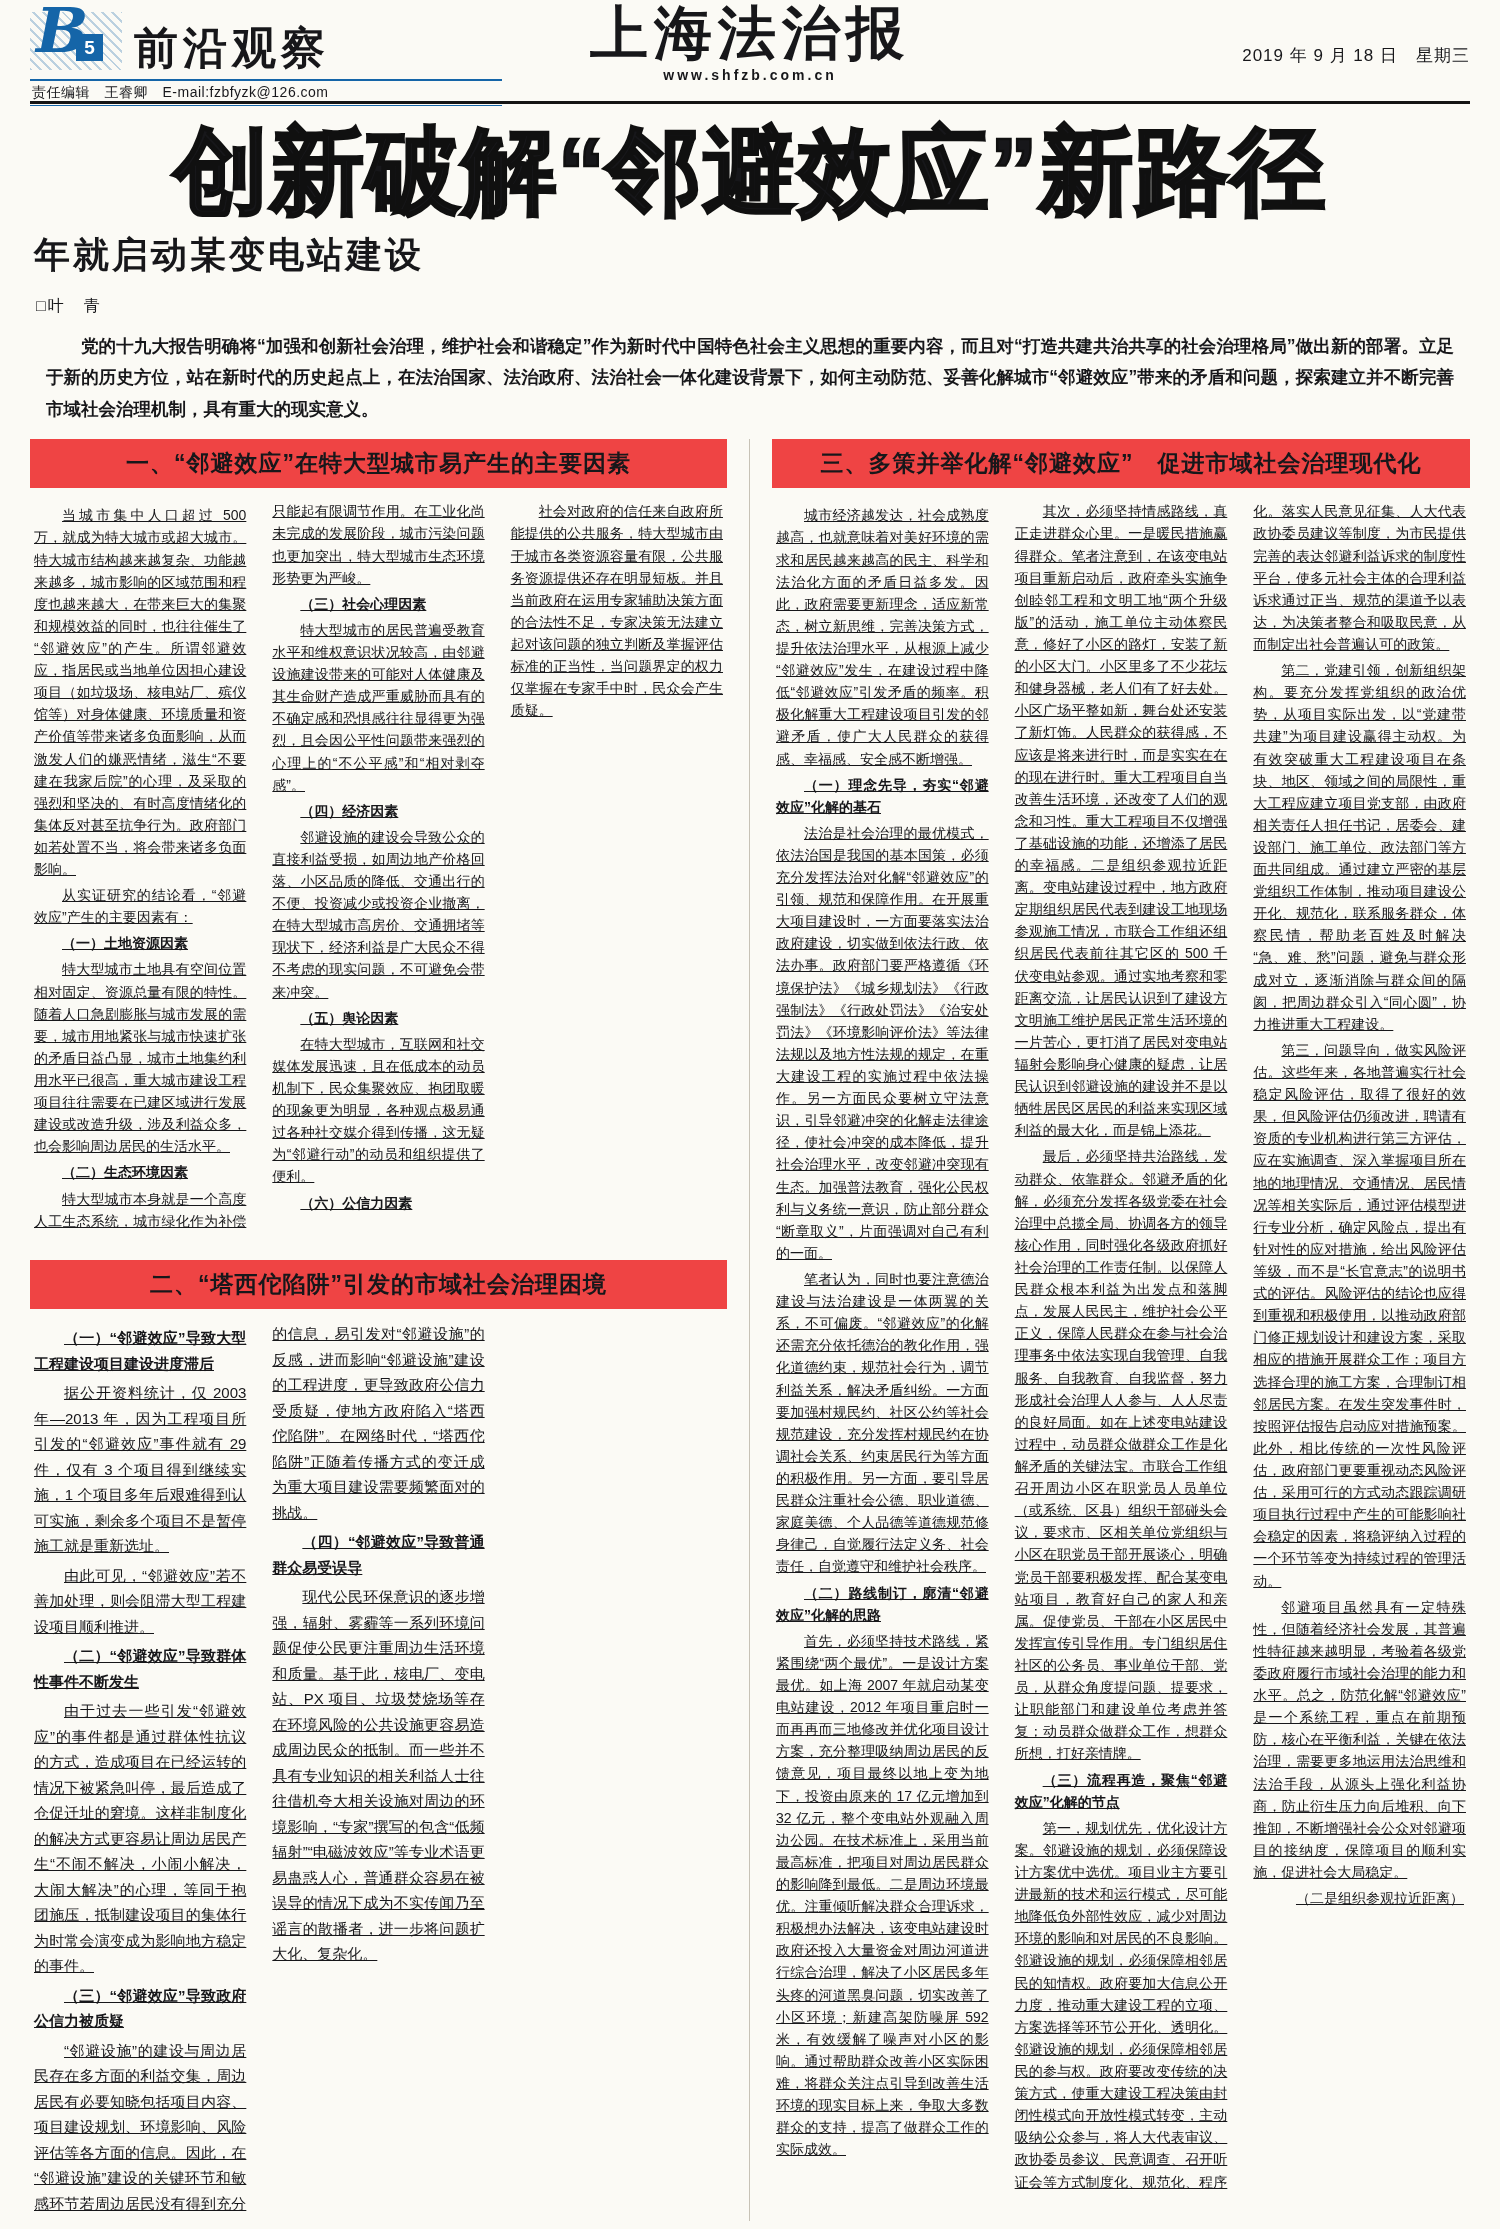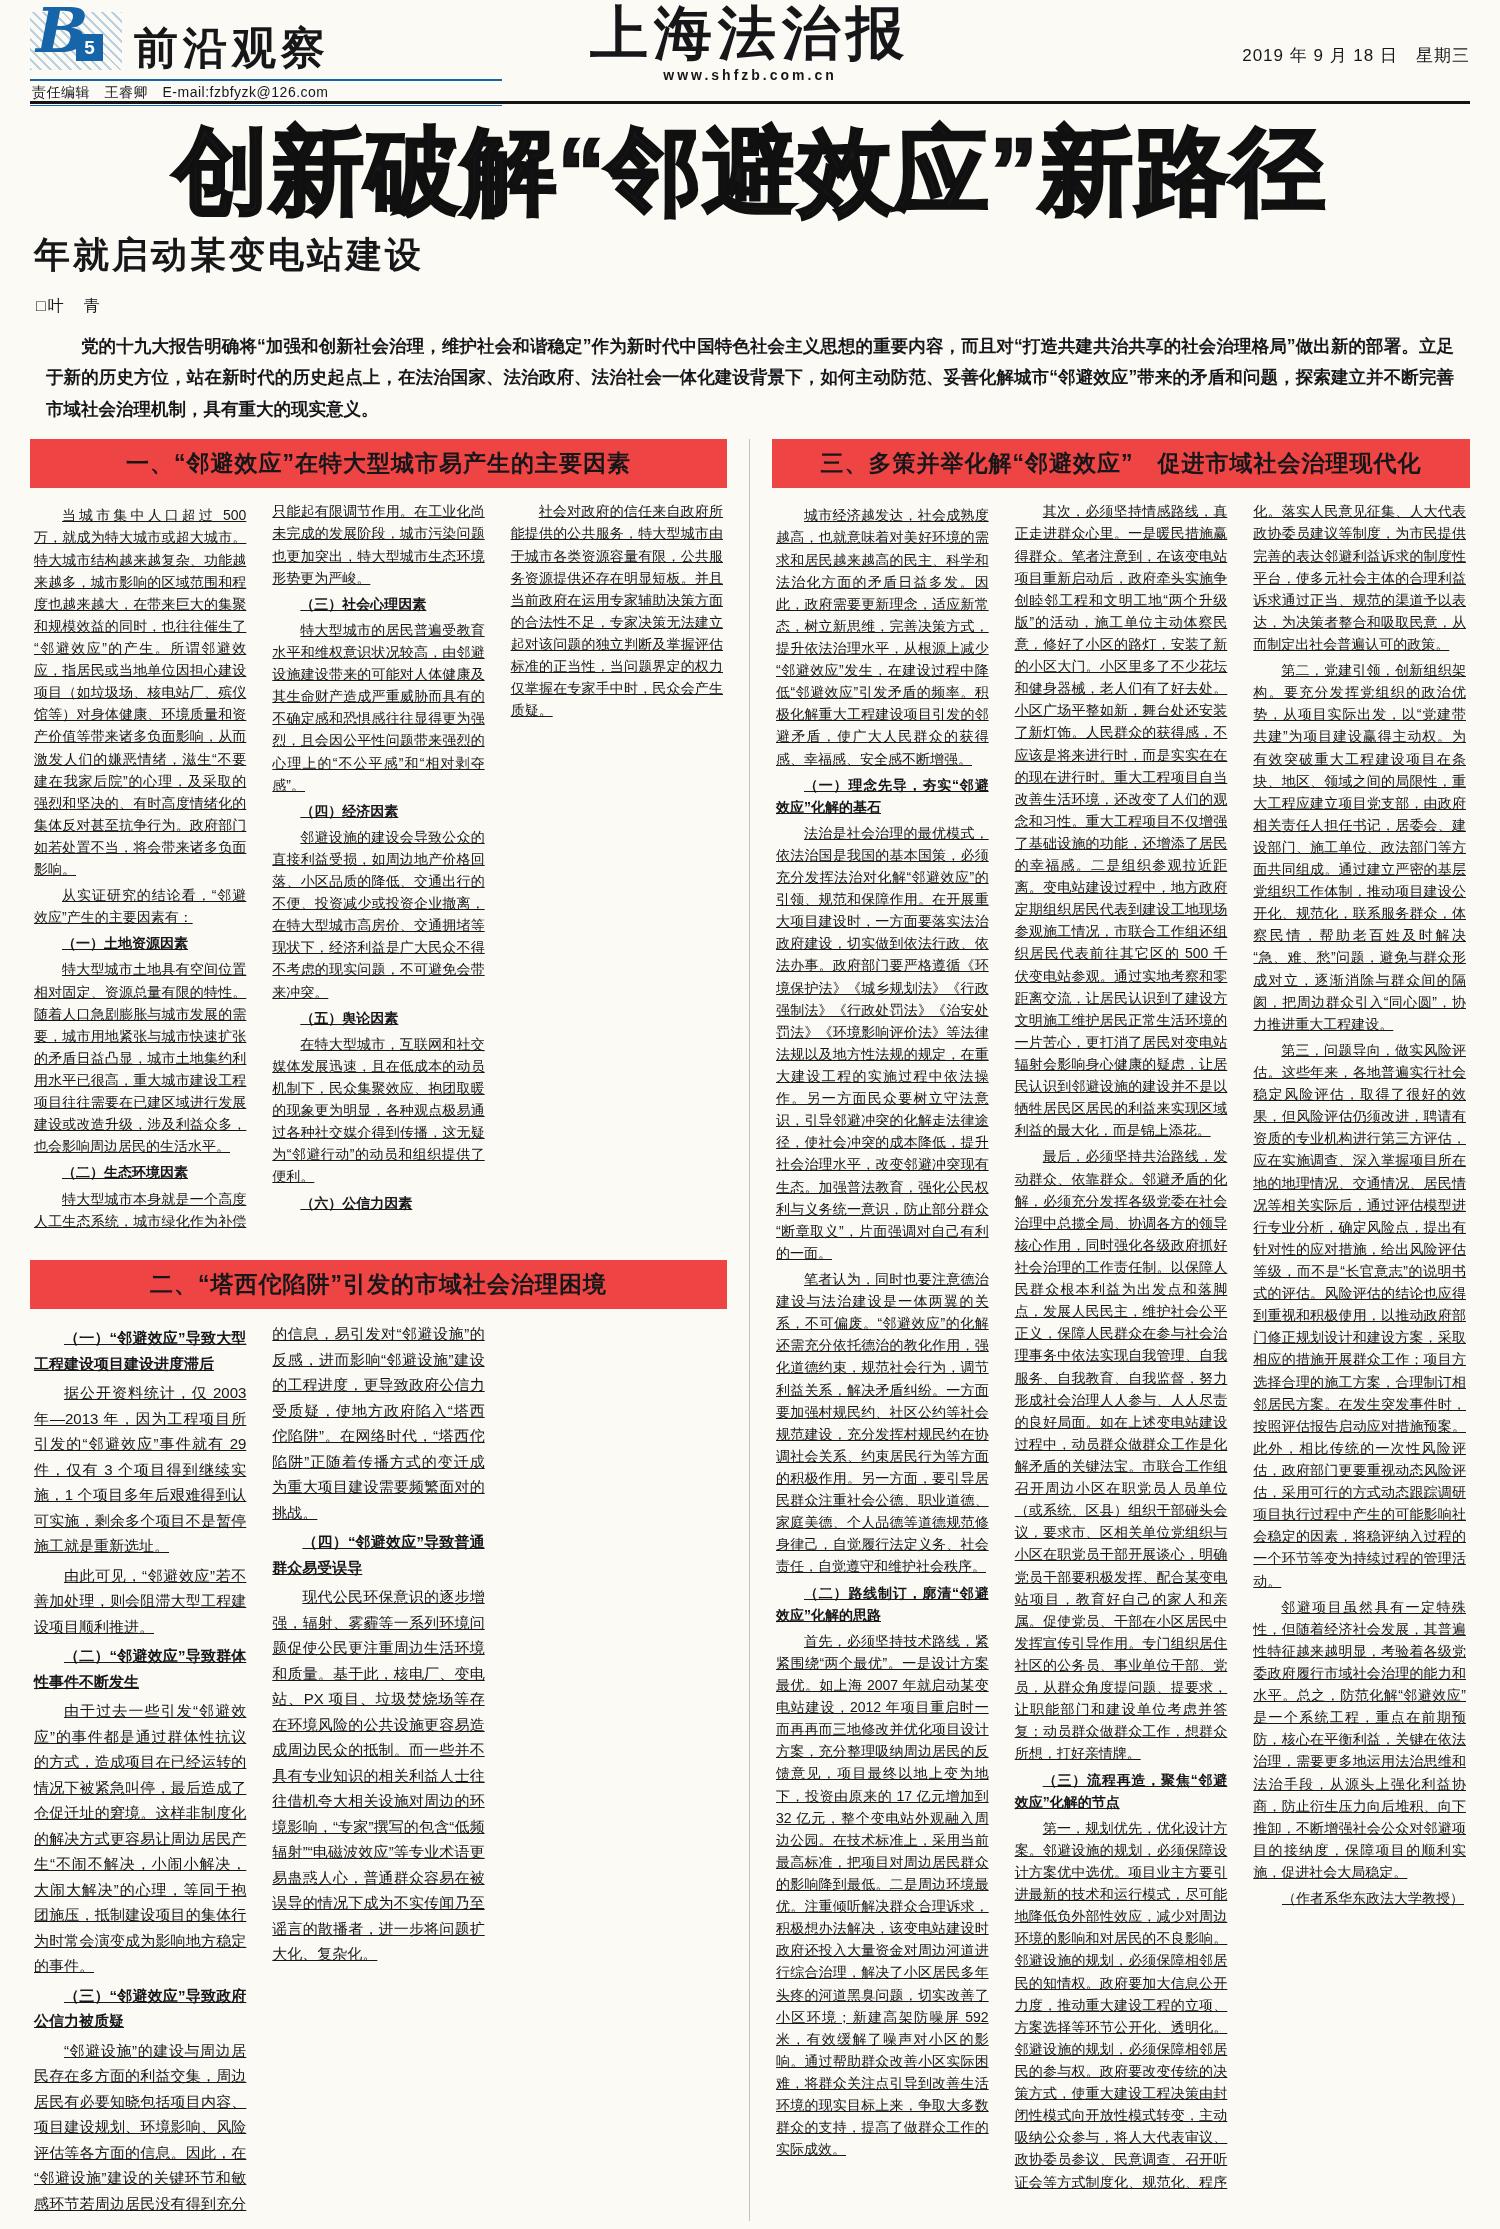--- a/index.html
+++ b/index.html
@@ -124,18 +124,18 @@
           <p class="para p">笔者认为，同时也要注意德治建设与法治建设是一体两翼的关系，不可偏废。“邻避效应”的化解还需充分依托德治的教化作用，强化道德约束，规范社会行为，调节利益关系，解决矛盾纠纷。一方面要加强村规民约、社区公约等社会规范建设，充分发挥村规民约在协调社会关系、约束居民行为等方面的积极作用。另一方面，要引导居民群众注重社会公德、职业道德、家庭美德、个人品德等道德规范修身律己，自觉履行法定义务、社会责任，自觉遵守和维护社会秩序。</p>
           <p class="para sub">（二）路线制订，廓清“邻避效应”化解的思路</p>
           <p class="para p">首先，必须坚持技术路线，紧紧围绕“两个最优”。一是设计方案最优。如上海 2007 年就启动某变电站建设，2012 年项目重启时一而再再而三地修改并优化项目设计方案，充分整理吸纳周边居民的反馈意见，项目最终以地上变为地下，投资由原来的 17 亿元增加到 32 亿元，整个变电站外观融入周边公园。在技术标准上，采用当前最高标准，把项目对周边居民群众的影响降到最低。二是周边环境最优。注重倾听解决群众合理诉求，积极想办法解决，该变电站建设时政府还投入大量资金对周边河道进行综合治理，解决了小区居民多年头疼的河道黑臭问题，切实改善了小区环境；新建高架防噪屏 592 米，有效缓解了噪声对小区的影响。通过帮助群众改善小区实际困难，将群众关注点引导到改善生活环境的现实目标上来，争取大多数群众的支持，提高了做群众工作的实际成效。</p>
           <p class="para p">其次，必须坚持情感路线，真正走进群众心里。一是暖民措施赢得群众。笔者注意到，在该变电站项目重新启动后，政府牵头实施争创睦邻工程和文明工地“两个升级版”的活动，施工单位主动体察民意，修好了小区的路灯，安装了新的小区大门。小区里多了不少花坛和健身器械，老人们有了好去处。小区广场平整如新，舞台处还安装了新灯饰。人民群众的获得感，不应该是将来进行时，而是实实在在的现在进行时。重大工程项目自当改善生活环境，还改变了人们的观念和习性。重大工程项目不仅增强了基础设施的功能，还增添了居民的幸福感。二是组织参观拉近距离。变电站建设过程中，地方政府定期组织居民代表到建设工地现场参观施工情况，市联合工作组还组织居民代表前往其它区的 500 千伏变电站参观。通过实地考察和零距离交流，让居民认识到了建设方文明施工维护居民正常生活环境的一片苦心，更打消了居民对变电站辐射会影响身心健康的疑虑，让居民认识到邻避设施的建设并不是以牺牲居民区居民的利益来实现区域利益的最大化，而是锦上添花。</p>
           <p class="para p">最后，必须坚持共治路线，发动群众、依靠群众。邻避矛盾的化解，必须充分发挥各级党委在社会治理中总揽全局、协调各方的领导核心作用，同时强化各级政府抓好社会治理的工作责任制。以保障人民群众根本利益为出发点和落脚点，发展人民民主，维护社会公平正义，保障人民群众在参与社会治理事务中依法实现自我管理、自我服务、自我教育、自我监督，努力形成社会治理人人参与、人人尽责的良好局面。如在上述变电站建设过程中，动员群众做群众工作是化解矛盾的关键法宝。市联合工作组召开周边小区在职党员人员单位（或系统、区县）组织干部碰头会议，要求市、区相关单位党组织与小区在职党员干部开展谈心，明确党员干部要积极发挥、配合某变电站项目，教育好自己的家人和亲属。促使党员、干部在小区居民中发挥宣传引导作用。专门组织居住社区的公务员、事业单位干部、党员，从群众角度提问题、提要求，让职能部门和建设单位考虑并答复；动员群众做群众工作，想群众所想，打好亲情牌。</p>
           <p class="para sub">（三）流程再造，聚焦“邻避效应”化解的节点</p>
           <p class="para p">第一，规划优先，优化设计方案。邻避设施的规划，必须保障设计方案优中选优。项目业主方要引进最新的技术和运行模式，尽可能地降低负外部性效应，减少对周边环境的影响和对居民的不良影响。邻避设施的规划，必须保障相邻居民的知情权。政府要加大信息公开力度，推动重大建设工程的立项、方案选择等环节公开化、透明化。邻避设施的规划，必须保障相邻居民的参与权。政府要改变传统的决策方式，使重大建设工程决策由封闭性模式向开放性模式转变，主动吸纳公众参与，将人大代表审议、政协委员参议、民意调查、召开听证会等方式制度化、规范化、程序化。落实人民意见征集、人大代表政协委员建议等制度，为市民提供完善的表达邻避利益诉求的制度性平台，使多元社会主体的合理利益诉求通过正当、规范的渠道予以表达，为决策者整合和吸取民意，从而制定出社会普遍认可的政策。</p>
           <p class="para p">第二，党建引领，创新组织架构。要充分发挥党组织的政治优势，从项目实际出发，以“党建带共建”为项目建设赢得主动权。为有效突破重大工程建设项目在条块、地区、领域之间的局限性，重大工程应建立项目党支部，由政府相关责任人担任书记，居委会、建设部门、施工单位、政法部门等方面共同组成。通过建立严密的基层党组织工作体制，推动项目建设公开化、规范化，联系服务群众，体察民情，帮助老百姓及时解决“急、难、愁”问题，避免与群众形成对立，逐渐消除与群众间的隔阂，把周边群众引入“同心圆”，协力推进重大工程建设。</p>
           <p class="para p">第三，问题导向，做实风险评估。这些年来，各地普遍实行社会稳定风险评估，取得了很好的效果，但风险评估仍须改进，聘请有资质的专业机构进行第三方评估，应在实施调查、深入掌握项目所在地的地理情况、交通情况、居民情况等相关实际后，通过评估模型进行专业分析，确定风险点，提出有针对性的应对措施，给出风险评估等级，而不是“长官意志”的说明书式的评估。风险评估的结论也应得到重视和积极使用，以推动政府部门修正规划设计和建设方案，采取相应的措施开展群众工作；项目方选择合理的施工方案，合理制订相邻居民方案。在发生突发事件时，按照评估报告启动应对措施预案。此外，相比传统的一次性风险评估，政府部门更要重视动态风险评估，采用可行的方式动态跟踪调研项目执行过程中产生的可能影响社会稳定的因素，将稳评纳入过程的一个环节等变为持续过程的管理活动。</p>
           <p class="para p">邻避项目虽然具有一定特殊性，但随着经济社会发展，其普遍性特征越来越明显，考验着各级党委政府履行市域社会治理的能力和水平。总之，防范化解“邻避效应”是一个系统工程，重点在前期预防，核心在平衡利益，关键在依法治理，需要更多地运用法治思维和法治手段，从源头上强化利益协商，防止衍生压力向后堆积、向下推卸，不断增强社会公众对邻避项目的接纳度，保障项目的顺利实施，促进社会大局稳定。</p>
-          <p class="para note">（作者系华东政法大学教授）</p>
+          <p class="para note">（二是组织参观拉近距离）</p>
         </div>
     </div>
   </div>
 
 </div>
 
 </body></html>

